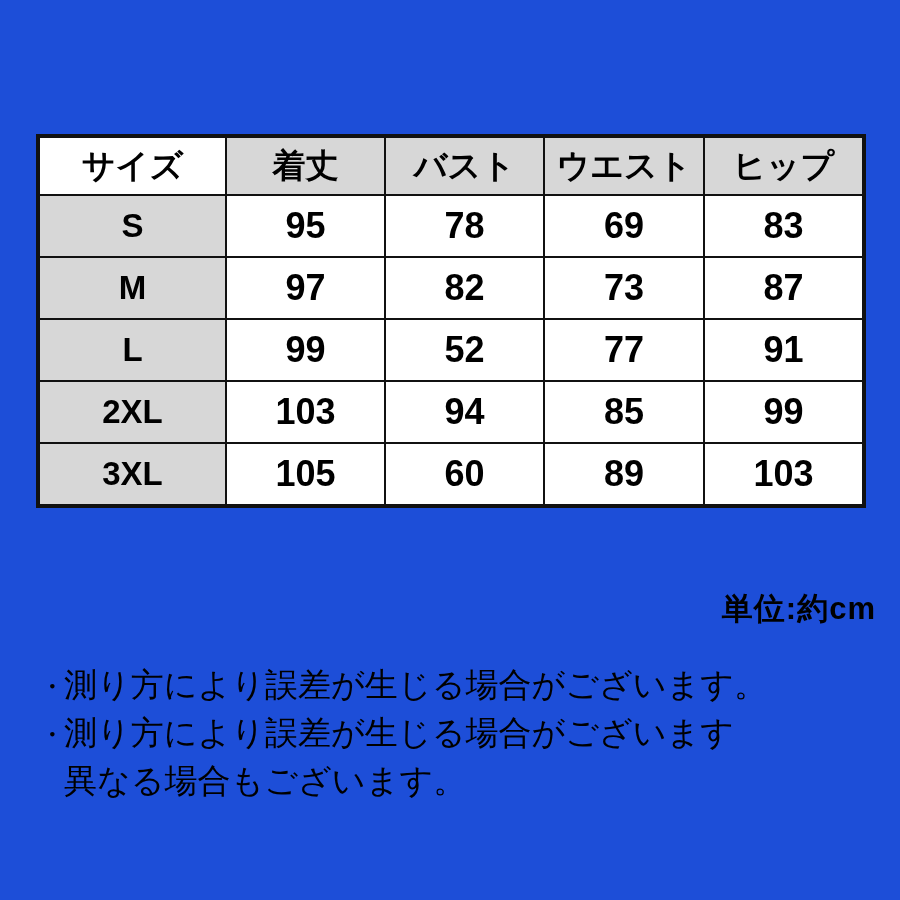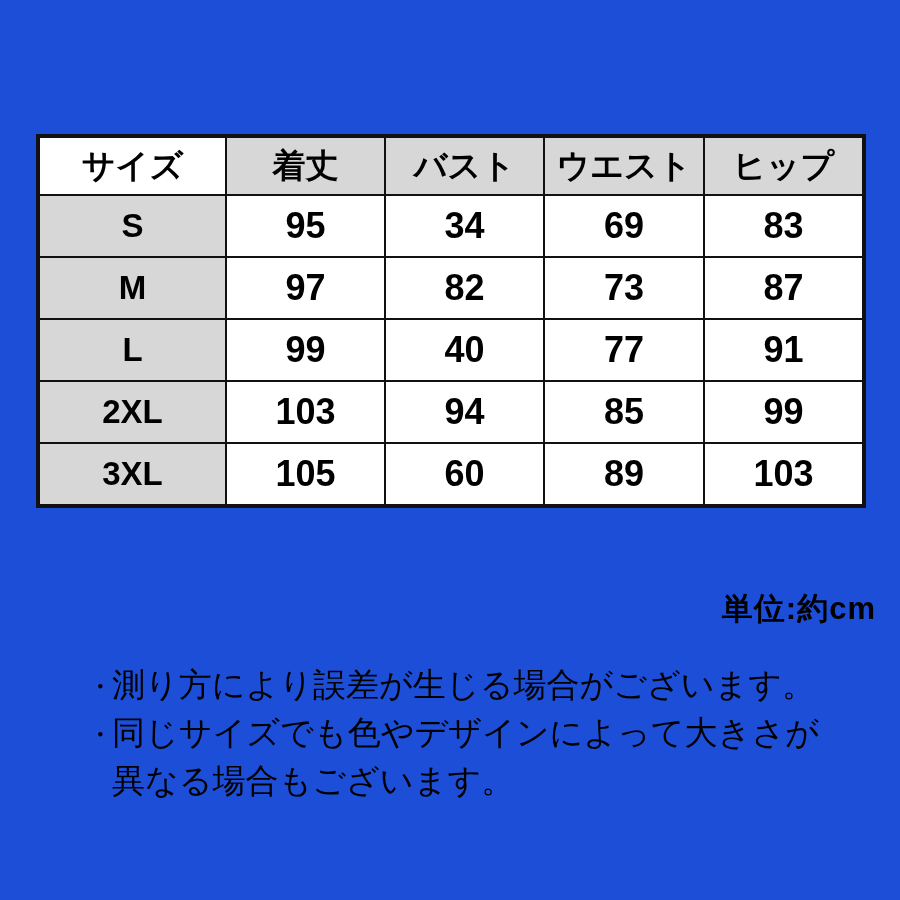--- a/index.html
+++ b/index.html
@@ -65,21 +65,20 @@
     position: absolute;
     left: 38px;
     top: 662px;
     width: 830px;
     font-size: 33px;
     line-height: 46px;
     font-weight: normal;
   }
   .note-line {
     white-space: nowrap;
-    margin-left: 48px;
   }
   .note-line .bullet {
     display: inline-block;
     width: 26px;
     font-size: 28px;
     vertical-align: baseline;
   }
   .note-line.cont {
     padding-left: 26px;
   }
@@ -103,35 +102,35 @@
         <th>着丈</th>
         <th>バスト</th>
         <th>ウエスト</th>
         <th>ヒップ</th>
       </tr>
     </thead>
     <tbody>
       <tr>
         <td class="size-cell">S</td>
         <td>95</td>
-        <td>34</td>
+        <td>78</td>
         <td>69</td>
         <td>83</td>
       </tr>
       <tr>
         <td class="size-cell">M</td>
         <td>97</td>
         <td>82</td>
         <td>73</td>
         <td>87</td>
       </tr>
       <tr>
         <td class="size-cell">L</td>
         <td>99</td>
-        <td>40</td>
+        <td>52</td>
         <td>77</td>
         <td>91</td>
       </tr>
       <tr>
         <td class="size-cell">2XL</td>
         <td>103</td>
         <td>94</td>
         <td>85</td>
         <td>99</td>
       </tr>
@@ -142,17 +141,17 @@
         <td>89</td>
         <td>103</td>
       </tr>
     </tbody>
   </table>
 
   <div class="unit-note">単位:約cm</div>
 
   <div class="notes">
     <div class="note-line"><span class="bullet">・</span><span>測り方により誤差が生じる場合がございます。</span></div>
-    <div class="note-line"><span class="bullet">・</span><span>同じサイズでも色やデザインによって大きさが</span></div>
+    <div class="note-line"><span class="bullet">・</span><span>測り方により誤差が生じる場合がございます</span></div>
     <div class="note-line cont"><span>異なる場合もございます。</span></div>
   </div>
 
 </div>
 
 </body></html>

